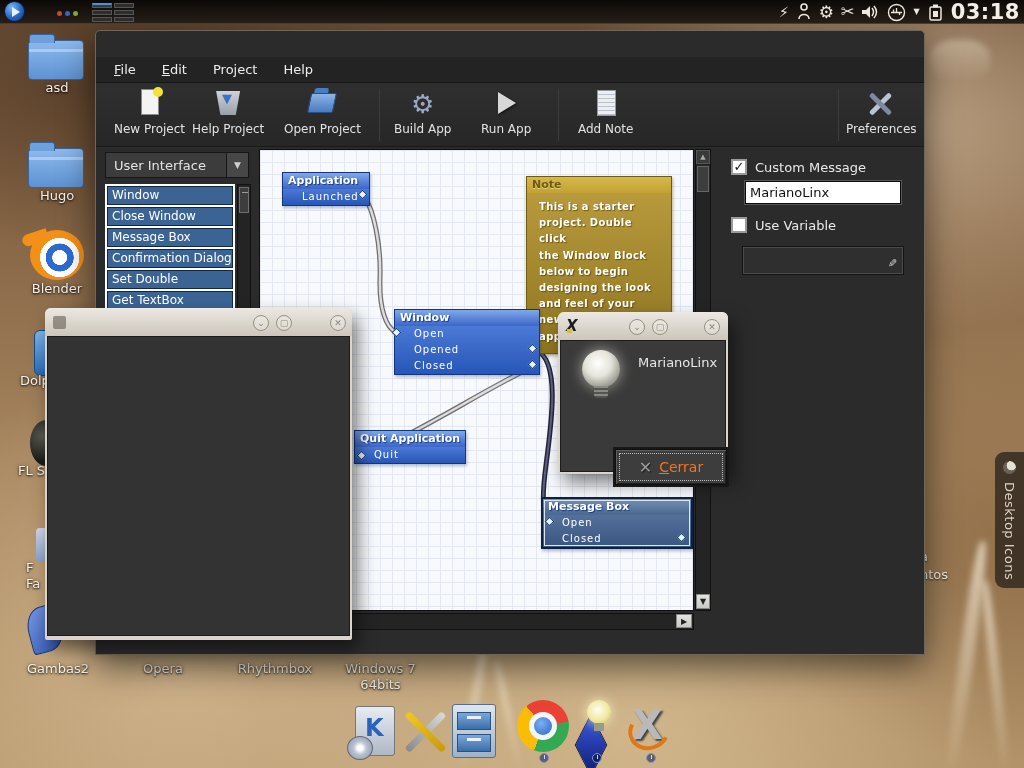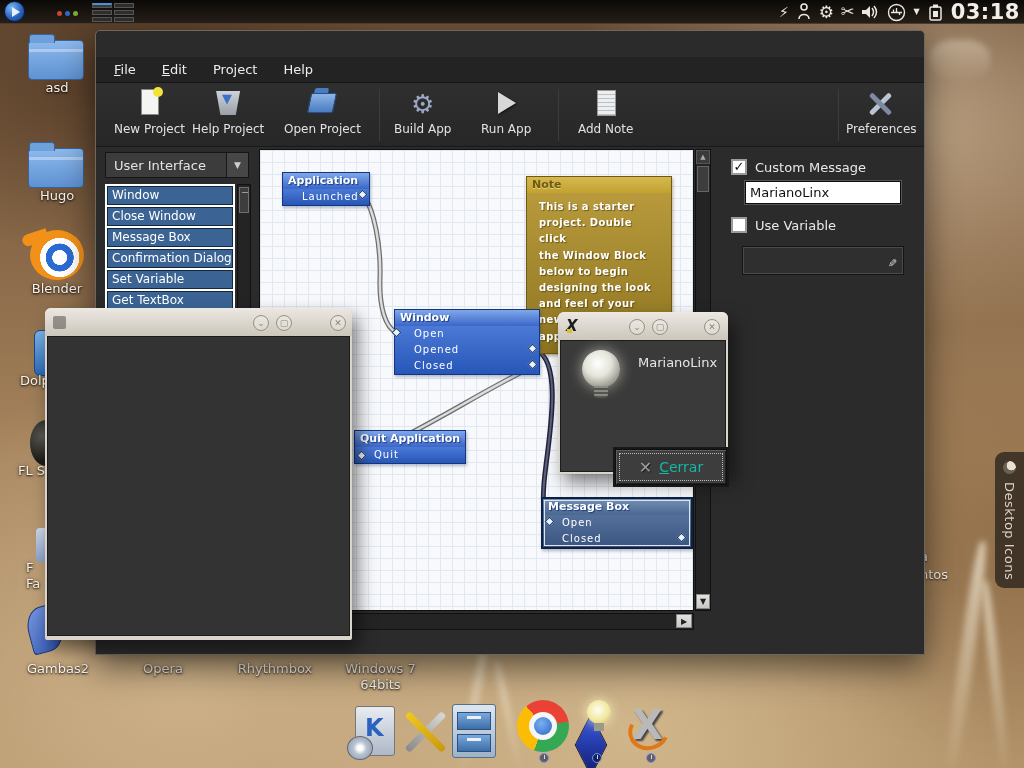--- a/index.html
+++ b/index.html
@@ -152,21 +152,21 @@
   .bulb{position:absolute;width:38px;height:38px;border-radius:50%;
     background:radial-gradient(circle at 42% 35%,#ffffff,#e4e4da 40%,#9c9c92 72%,#52524c 100%);
     box-shadow:0 0 14px rgba(255,255,240,.55);}
   .bulb:after{content:"";position:absolute;left:12px;top:36px;width:14px;height:12px;
     background:repeating-linear-gradient(180deg,#8a8a84 0 2px,#55554f 2px 4px);border-radius:0 0 4px 4px;}
   #cerrar{position:absolute;left:54px;top:108px;width:112px;height:36px;background:#3d3d3d;
     border:1px solid #0f0f0f;box-shadow:inset 1px 1px 0 #5d5d5d,inset -1px -1px 0 #1f1f1f,0 0 0 2px #181818;
     display:flex;align-items:center;justify-content:center;gap:7px;}
   #cerrar .focus{position:absolute;inset:3px;border:1px dotted #bdbdbd;}
   #cerrar .x{color:#9d9d9d;font-weight:bold;font-size:16px;text-shadow:1px 1px 0 #1a1a1a;}
-  #cerrar .lbl{color:#14b8a6;font-size:14px;}
+  #cerrar .lbl{color:#f97316;font-size:14px;}
   u{text-decoration:underline;}
   
   #side-tab{position:absolute;left:995px;top:452px;width:29px;height:136px;background:rgba(42,36,30,.78);
     border-radius:9px 0 0 9px;z-index:5;}
   #side-tab .moon{position:absolute;left:8px;top:9px;width:13px;height:13px;border-radius:50%;
     background:radial-gradient(circle at 65% 35%,#e8e0d2 40%,#6a6258 42%);}
   #side-tab .vtxt{position:absolute;left:7px;top:30px;writing-mode:vertical-rl;color:#ddd4c6;font-size:13px;letter-spacing:.5px;}
   #partial-lbl{position:absolute;left:920px;top:548px;color:#f6f1e8;font-size:13px;line-height:1.4;
     text-shadow:0 1px 2px rgba(0,0,0,.8);white-space:pre-line;z-index:2;}
 </style>
@@ -349,21 +349,21 @@
 
     <div id="cat-combo">
       <span>User Interface</span>
       <span class="arr">▼</span>
     </div>
     <div id="blocklist">
       <div class="bl-item">Window</div>
       <div class="bl-item">Close Window</div>
       <div class="bl-item">Message Box</div>
       <div class="bl-item">Confirmation Dialog</div>
-      <div class="bl-item">Set Variable</div>
+      <div class="bl-item">Set Double</div>
       <div class="bl-item">Get TextBox</div>
     </div>
     <div id="bl-scroll">
         <div id="bl-thumb"></div>
       </div>
 
     <div id="canvas">
       <svg id="wires" width="435" height="462">
         <path d="M104,46 C114,60 121,95 120,128 C119,158 126,178 136,182" stroke="#6e6e6e" stroke-width="5" fill="none"></path>
         <path d="M104,46 C114,60 121,95 120,128 C119,158 126,178 136,182" stroke="#dcdcdc" stroke-width="2.5" fill="none"></path>

